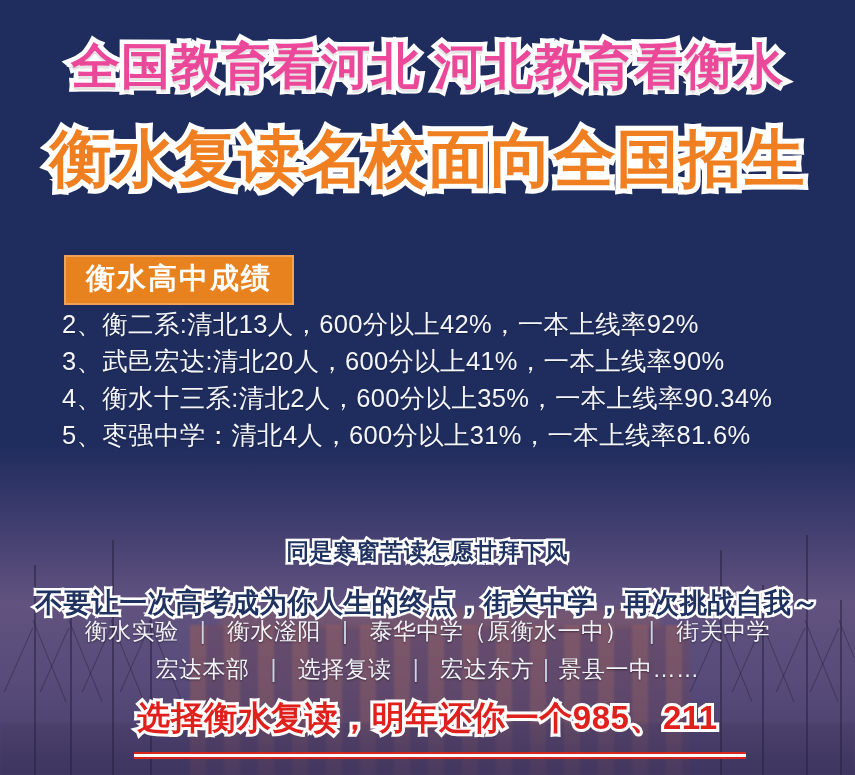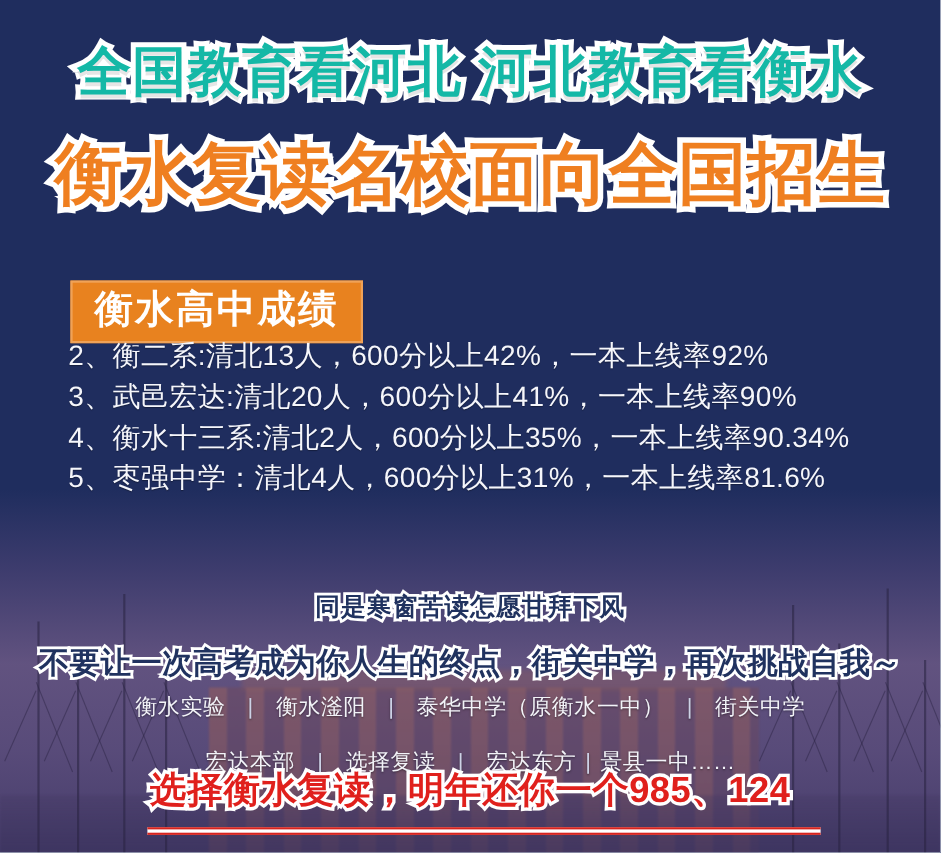--- a/index.html
+++ b/index.html
@@ -90,41 +90,42 @@
   }
   .headline {
     display: inline-block;
     font-weight: 900;
     letter-spacing: 1px;
     line-height: 1;
     white-space: nowrap;
   }
   .headline-green {
     font-size: 49px;
-    color: #14b8a6;
+    color: #ec4899;
     -webkit-text-stroke: 9px #ffffff;
     paint-order: stroke fill;
     text-shadow: 0 3px 0 rgba(0,0,0,0.10);
+    font-family: Liberation Serif, serif;
   }
   .headline-orange {
     font-size: 62px;
     color: #ef7f20;
     -webkit-text-stroke: 10px #ffffff;
     paint-order: stroke fill;
   }
 
   
   .badge {
     position: absolute;
     left: 64px;
     top: 255px;
     background: #e8821f;
     border: 2px solid #f0a257;
     color: #ffffff;
-    font-size: 35px;
+    font-size: 29px;
     font-weight: 700;
     padding: 6px 20px 8px 20px;
     letter-spacing: 2px;
     line-height: 1.1;
   }
 
   
   .stats {
     position: absolute;
     left: 62px;
@@ -163,27 +164,26 @@
 
   
   .schools {
     position: absolute;
     left: 0; right: 0;
     top: 612px;
     text-align: center;
   }
   .school-row {
     color: #f2f3f8;
-    font-size: 20px;
+    font-size: 23px;
     font-weight: 500;
     line-height: 38px;
     white-space: nowrap;
     letter-spacing: 0.5px;
     text-shadow: 0 1px 2px rgba(0,0,0,0.45);
-    margin-top: 12px;
   }
   .school-row .sep {
     color: #cdd2e6;
     padding: 0 14px;
     font-weight: 300;
   }
   .school-row .sep-tight {
     color: #cdd2e6;
     padding: 0 2px;
     font-weight: 300;
@@ -275,17 +275,17 @@
       <span class="sep">|</span>
       <span>选择复读</span>
       <span class="sep">|</span>
       <span>宏达东方</span>
       <span class="sep-tight">|</span>
       <span>景县一中……</span>
     </div>
   </div>
 
   <div class="cta-wrap">
-    <span class="cta">选择衡水复读，明年还你一个985、124</span>
+    <span class="cta">选择衡水复读，明年还你一个985、211</span>
   </div>
   <div class="cta-rule"></div>
 
 </div>
 
 </body></html>

